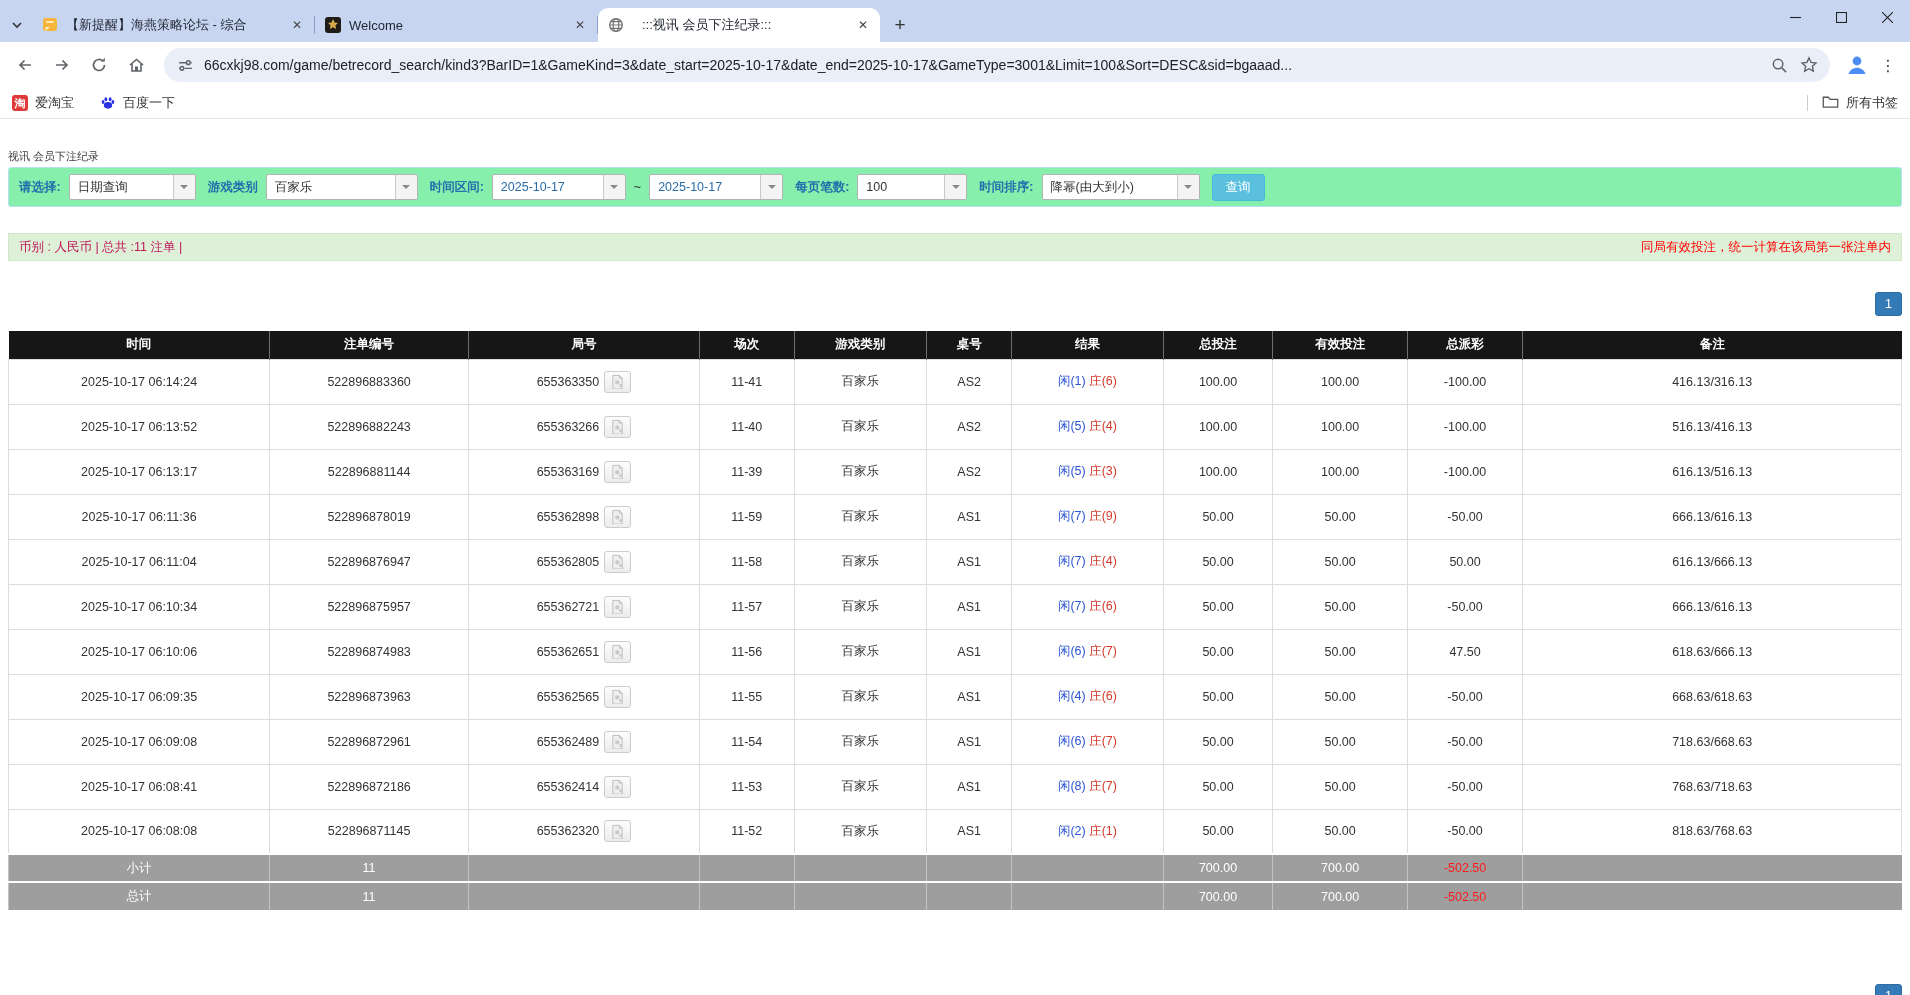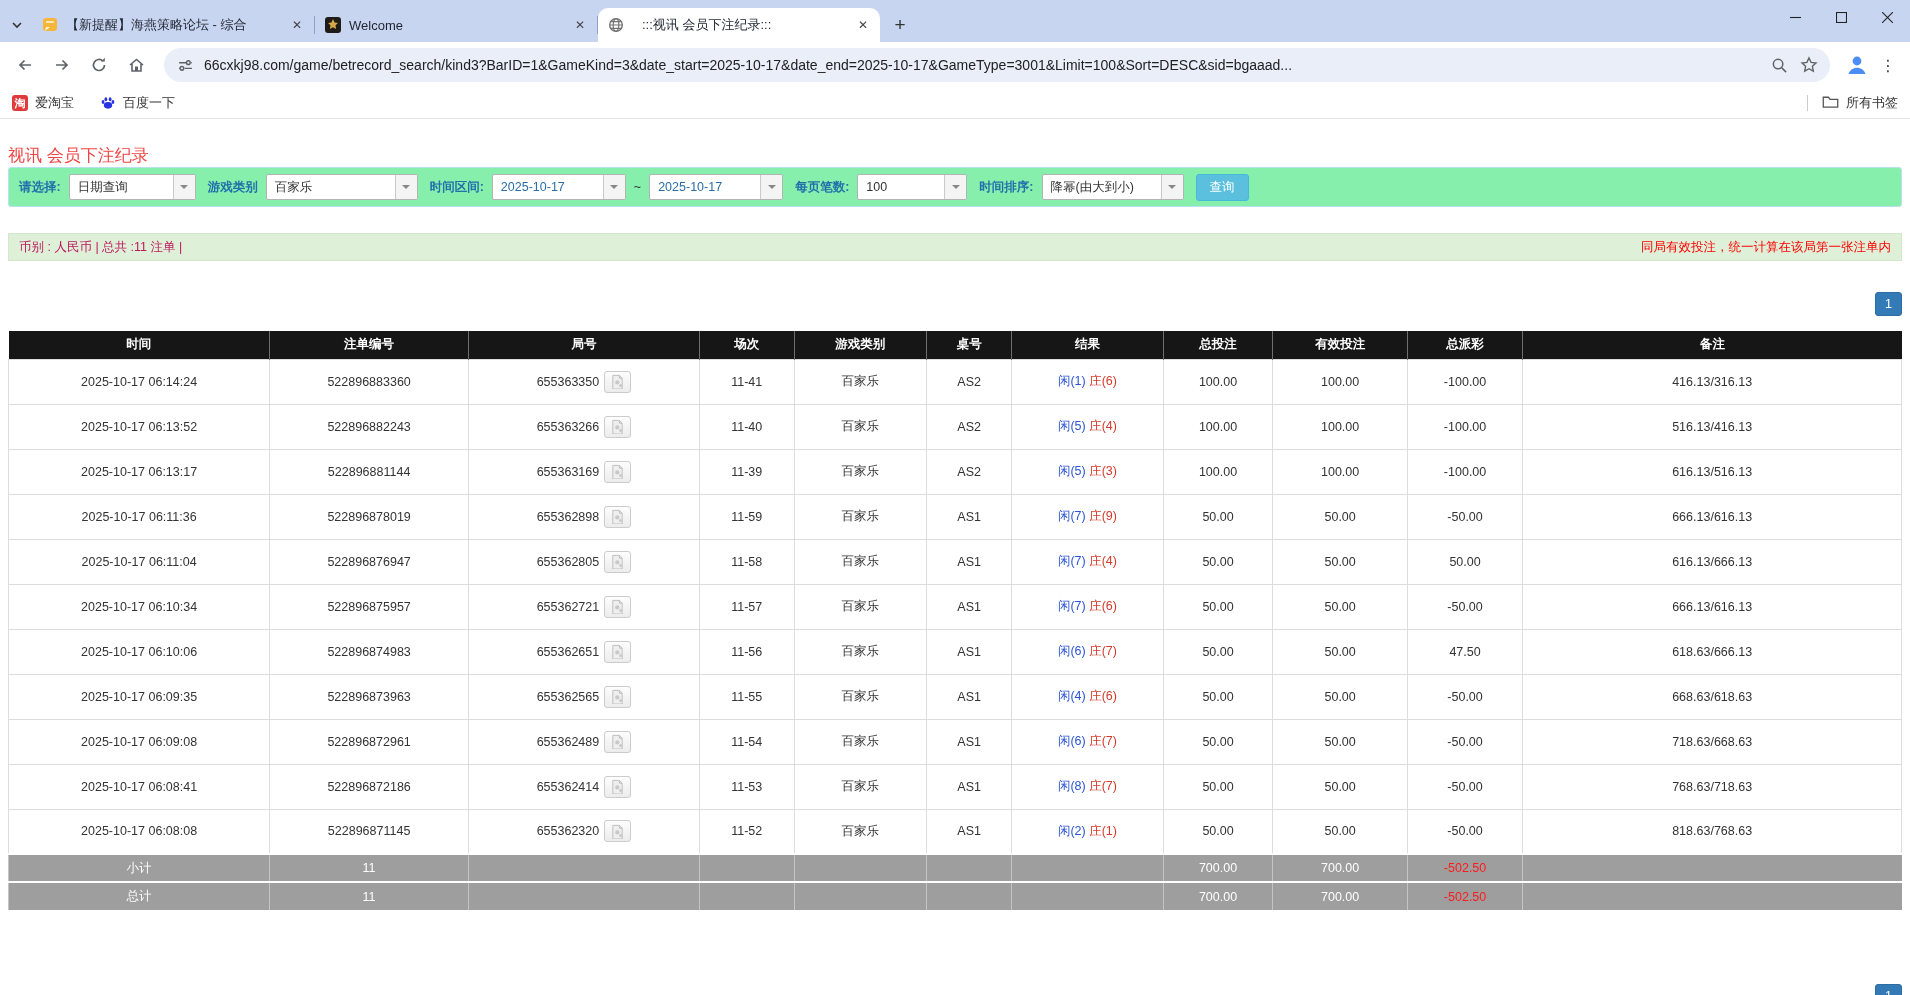--- a/index.html
+++ b/index.html
@@ -30,21 +30,21 @@
 
   .bookmarks-bar { height:31px; background:#fff; border-bottom:1px solid #e3e3e3; display:flex; align-items:center; padding:0 12px; font-size:13px; color:#333; }
   .bookmark { display:flex; align-items:center; gap:7px; margin-right:26px; cursor:pointer; }
   .bm-spacer { flex:1; }
   .bm-divider { width:1px; height:16px; background:#ccc; margin-right:14px; }
   .all-bookmarks { display:flex; align-items:center; gap:7px; cursor:pointer; }
   .taobao-ic { width:16px; height:16px; background:#e03a3a; border-radius:3px; color:#fff; font-size:11px; line-height:16px; text-align:center; font-weight:bold; }
 
   
   .page { padding:26px 8px 0; }
-  .page-title { font-size:17px; font-weight:normal; color:#ef4444; line-height:22px; }
+  .page-title { font-size:11px; font-weight:normal; color:#404040; line-height:22px; }
 
   .filter-bar { height:40px; background:#86efac; border:1px solid #b9e0f0; border-radius:3px; display:flex; align-items:center; padding:0 10px; gap:6px; font-size:12.5px; }
   .f-label { color:#2270ab; font-weight:bold; margin:0 2px 0 6px; white-space:nowrap; }
   .combo { display:inline-flex; height:26px; background:#fff; border:1px solid #b3b3b3; border-radius:2px; overflow:hidden; cursor:pointer; }
   .combo-text { padding:0 8px; display:flex; align-items:center; color:#333; white-space:nowrap; }
   .combo-text.blue { color:#2a6da9; }
   .combo-arrow { width:22px; border-left:1px solid #c9c9c9; background:#f4f4f4; display:flex; align-items:center; justify-content:center; }
   .combo-arrow::after { content:""; border:4px solid transparent; border-top-color:#888; margin-top:4px; }
   .tilde { color:#333; margin:0 2px; }
   .search-btn { height:27px; background:#5bc0de; border:1px solid #46b8da; border-radius:3px; color:#fff; font-size:12.5px; padding:0 13px; margin-left:6px; cursor:pointer; }
@@ -250,21 +250,21 @@
       <span class="combo-arrow"></span>
     </span>
 
     <span class="f-label">每页笔数:</span>
     <span class="combo" style="width:110px">
       <span class="combo-text" style="flex:1">100</span>
       <span class="combo-arrow"></span>
     </span>
 
     <span class="f-label">时间排序:</span>
-    <span class="combo" style="width:142px">
+    <span class="combo" style="width:158px">
       <span class="combo-text" style="flex:1">降幂(由大到小)</span>
       <span class="combo-arrow"></span>
     </span>
 
     <button class="search-btn">查询</button>
   </div>
 
   <div class="info-bar">
     <span class="info-left">币别 : 人民币 | 总共 :11 注单 |</span>
     <span class="info-right">同局有效投注，统一计算在该局第一张注单内</span>

